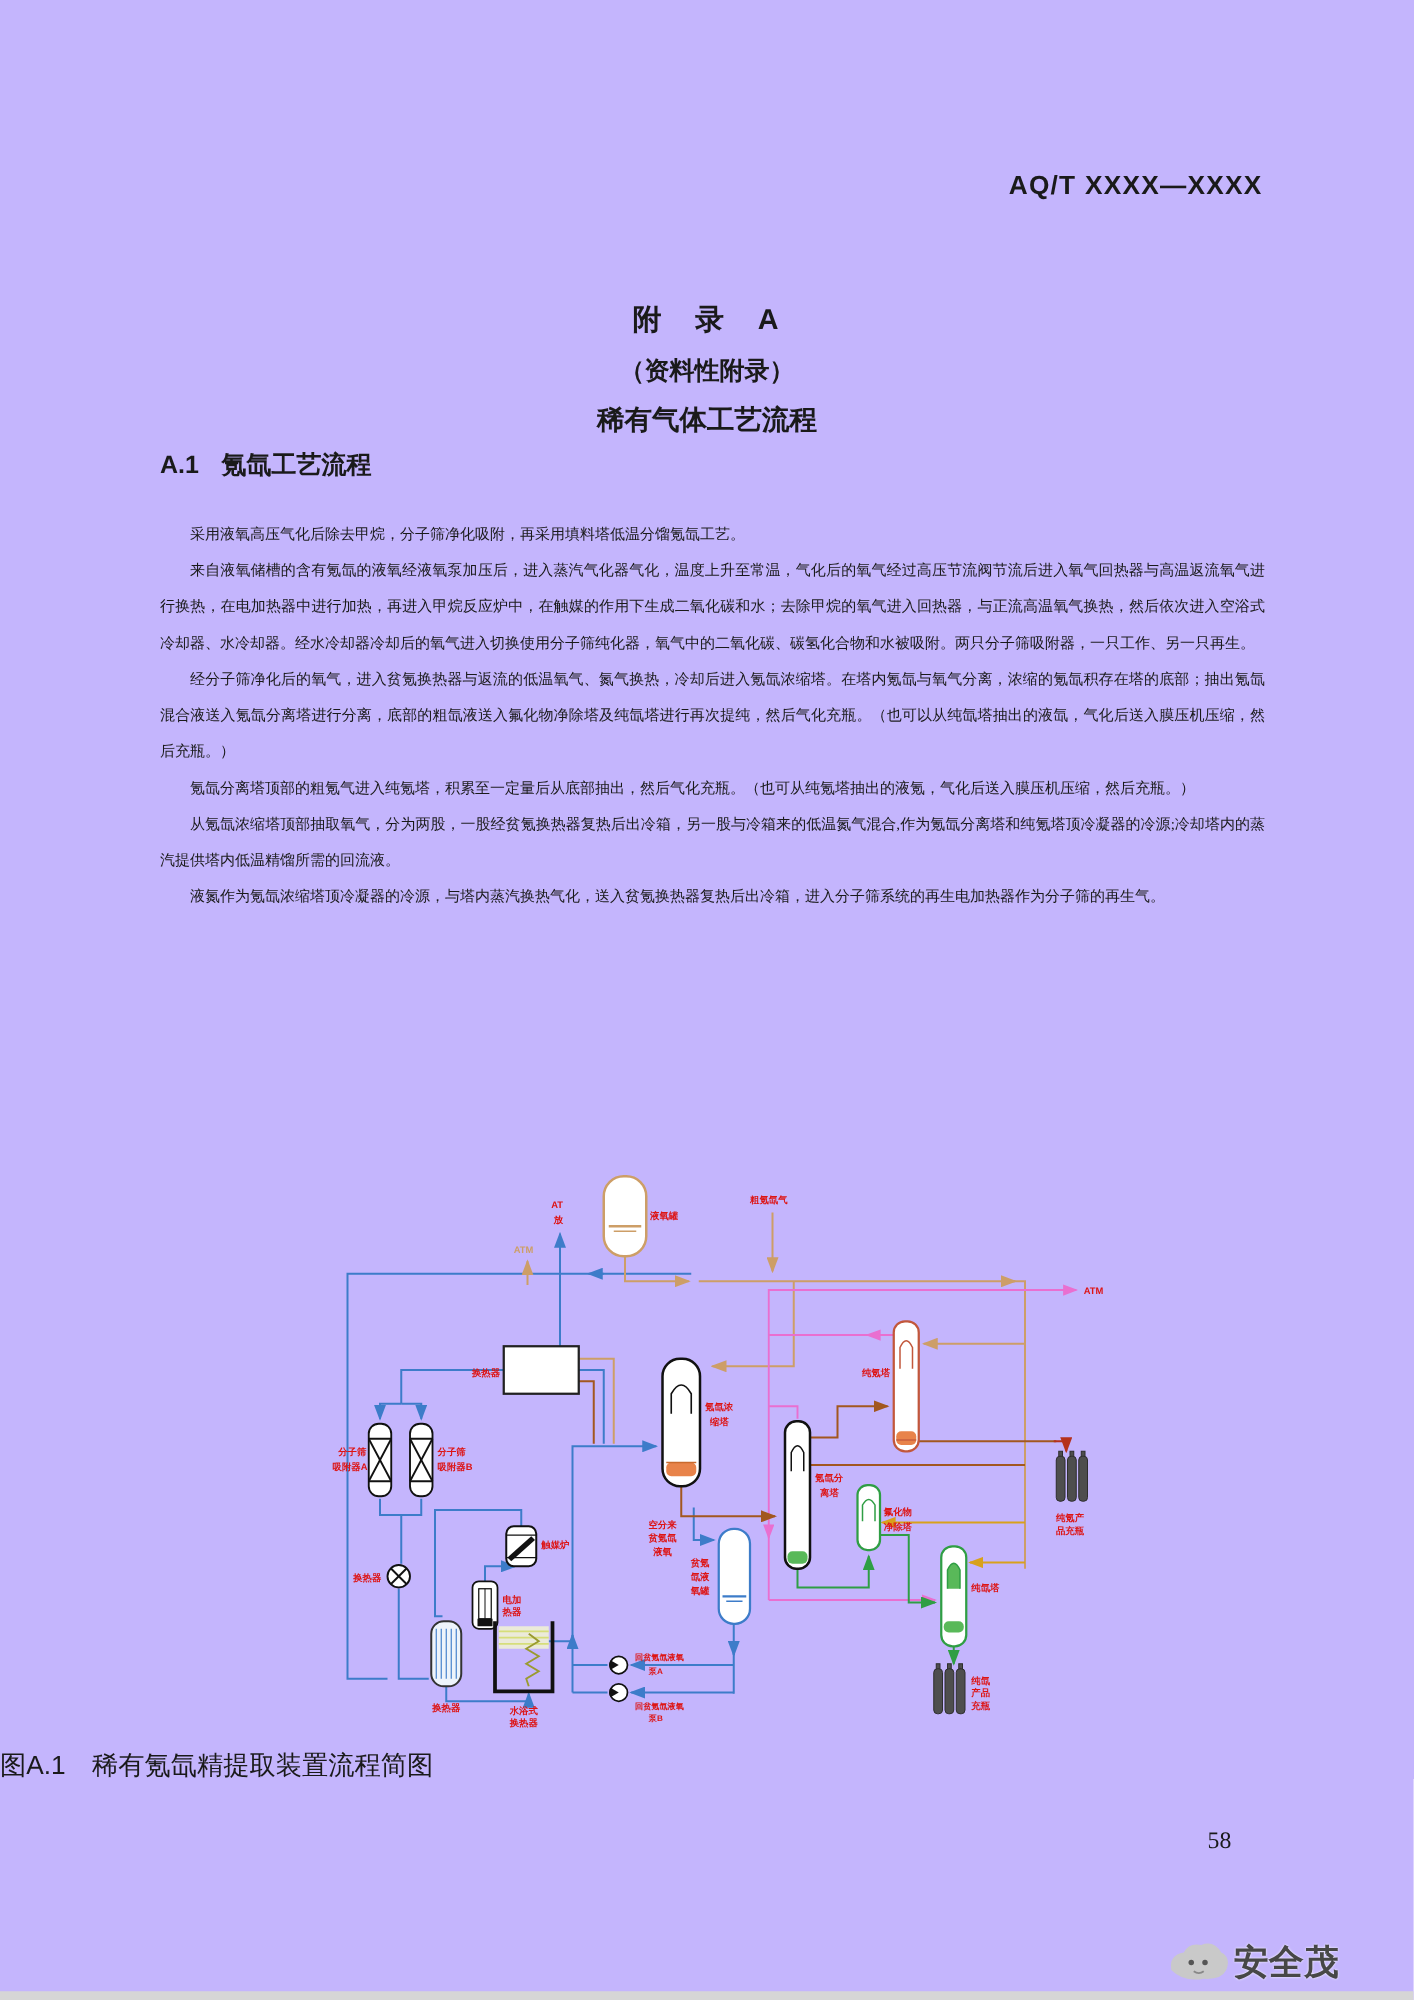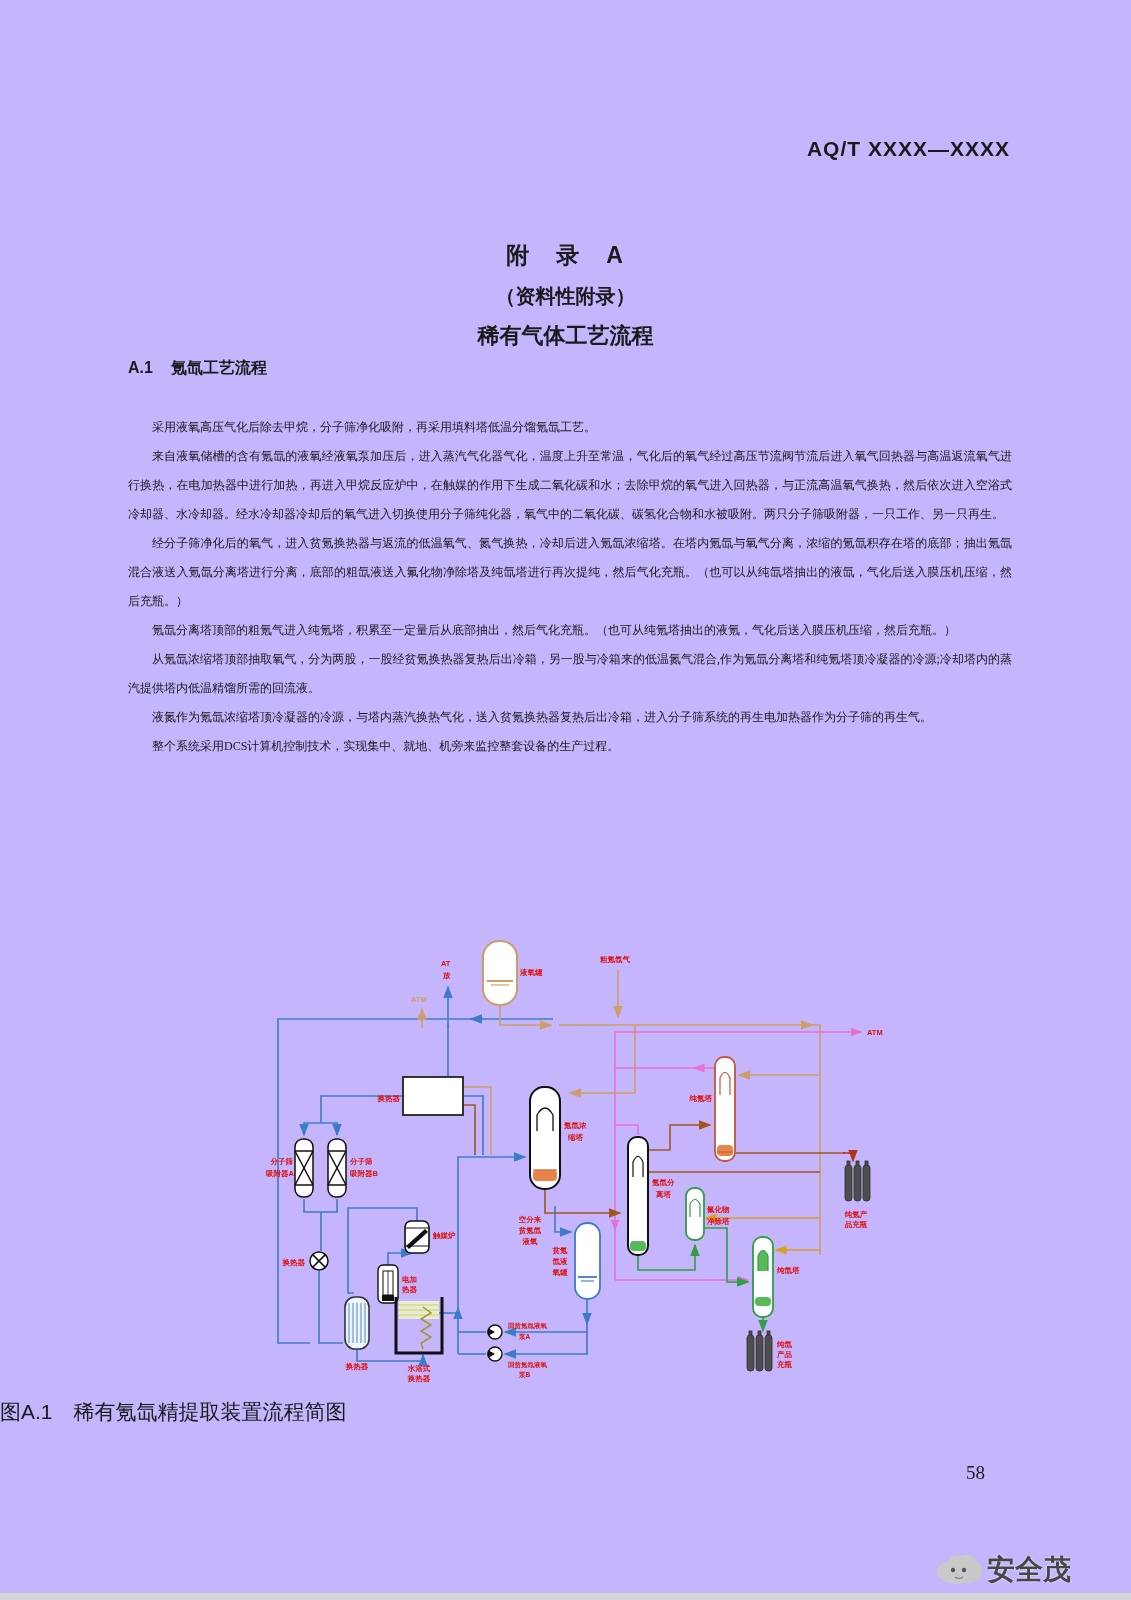--- a/index.html
+++ b/index.html
@@ -5,21 +5,21 @@
   html,body{margin:0;padding:0;background:#ffffff;}
   #page{position:relative;width:1131px;height:1600px;background:#c4b5fd;overflow:hidden;
         font-family:"Liberation Serif","DejaVu Serif",serif;color:#1a1a1a;}
   #std-code{position:absolute;top:137px;right:121px;font-weight:bold;font-size:21px;
             letter-spacing:1px;font-family:"Liberation Sans","DejaVu Sans",sans-serif;}
   #title-block{position:absolute;left:0;right:0;top:240px;text-align:center;
                font-family:"Liberation Sans","DejaVu Sans",sans-serif;font-weight:bold;}
   #title-line1{font-size:23px;letter-spacing:2px;}
   #title-line2{font-size:20px;margin-top:12px;}
   #title-line3{font-size:22px;margin-top:11px;}
-  #sec-heading{position:absolute;left:128px;top:358px;font-weight:bold;font-size:16px;
+  #sec-heading{position:absolute;left:128px;top:358px;font-weight:bold;font-size:20px;
                font-family:"Liberation Sans","DejaVu Sans",sans-serif;}
   #sec-heading .t{margin-left:18px;}
   #body-text{position:absolute;left:128px;top:413px;width:884px;}
   #body-text p{margin:0;font-size:12px;line-height:29px;text-align:justify;text-indent:2em;}
   #fig-caption{position:absolute;left:0;right:0;top:1398px;font-weight:normal;
                font-size:21px;font-family:"Liberation Sans","DejaVu Sans",sans-serif;}
   #page-num{position:absolute;left:966px;top:1462px;font-size:19px;}
   #watermark{position:absolute;left:933px;top:1550px;display:flex;align-items:center;}
   #watermark .wm-text{font-size:28px;font-weight:bold;color:#474747;
       font-family:"Liberation Sans","DejaVu Sans",sans-serif;margin-left:2px;
@@ -49,21 +49,20 @@
     <span>A.1</span><span class="t">氪氙工艺流程</span>
   </div>
 
   <div id="body-text">
     <p>采用液氧高压气化后除去甲烷，分子筛净化吸附，再采用填料塔低温分馏氪氙工艺。</p>
     <p>来自液氧储槽的含有氪氙的液氧经液氧泵加压后，进入蒸汽气化器气化，温度上升至常温，气化后的氧气经过高压节流阀节流后进入氧气回热器与高温返流氧气进行换热，在电加热器中进行加热，再进入甲烷反应炉中，在触媒的作用下生成二氧化碳和水；去除甲烷的氧气进入回热器，与正流高温氧气换热，然后依次进入空浴式冷却器、水冷却器。经水冷却器冷却后的氧气进入切换使用分子筛纯化器，氧气中的二氧化碳、碳氢化合物和水被吸附。两只分子筛吸附器，一只工作、另一只再生。</p>
     <p>经分子筛净化后的氧气，进入贫氪换热器与返流的低温氧气、氮气换热，冷却后进入氪氙浓缩塔。在塔内氪氙与氧气分离，浓缩的氪氙积存在塔的底部；抽出氪氙混合液送入氪氙分离塔进行分离，底部的粗氙液送入氟化物净除塔及纯氙塔进行再次提纯，然后气化充瓶。（也可以从纯氙塔抽出的液氙，气化后送入膜压机压缩，然后充瓶。）</p>
     <p>氪氙分离塔顶部的粗氪气进入纯氪塔，积累至一定量后从底部抽出，然后气化充瓶。（也可从纯氪塔抽出的液氪，气化后送入膜压机压缩，然后充瓶。）</p>
     <p>从氪氙浓缩塔顶部抽取氧气，分为两股，一股经贫氪换热器复热后出冷箱，另一股与冷箱来的低温氮气混合,作为氪氙分离塔和纯氪塔顶冷凝器的冷源;冷却塔内的蒸汽提供塔内低温精馏所需的回流液。</p>
     <p>液氮作为氪氙浓缩塔顶冷凝器的冷源，与塔内蒸汽换热气化，送入贫氪换热器复热后出冷箱，进入分子筛系统的再生电加热器作为分子筛的再生气。</p>
-    <p>整个系统采用DCS计算机控制技术，实现集中、就地、机旁来监控整套设备的生产过程。</p>
   </div>
 
   <svg id="flow-svg" width="710" height="470" viewBox="0 0 710 470">
     <defs>
       <marker id="aB" markerWidth="8" markerHeight="6" refX="7" refY="3" orient="auto">
           <path d="M0,0L8,3L0,6Z" fill="#3d7cc9"></path>
         </marker>
       <marker id="aT" markerWidth="8" markerHeight="6" refX="7" refY="3" orient="auto">
           <path d="M0,0L8,3L0,6Z" fill="#cd9e67"></path>
         </marker>

